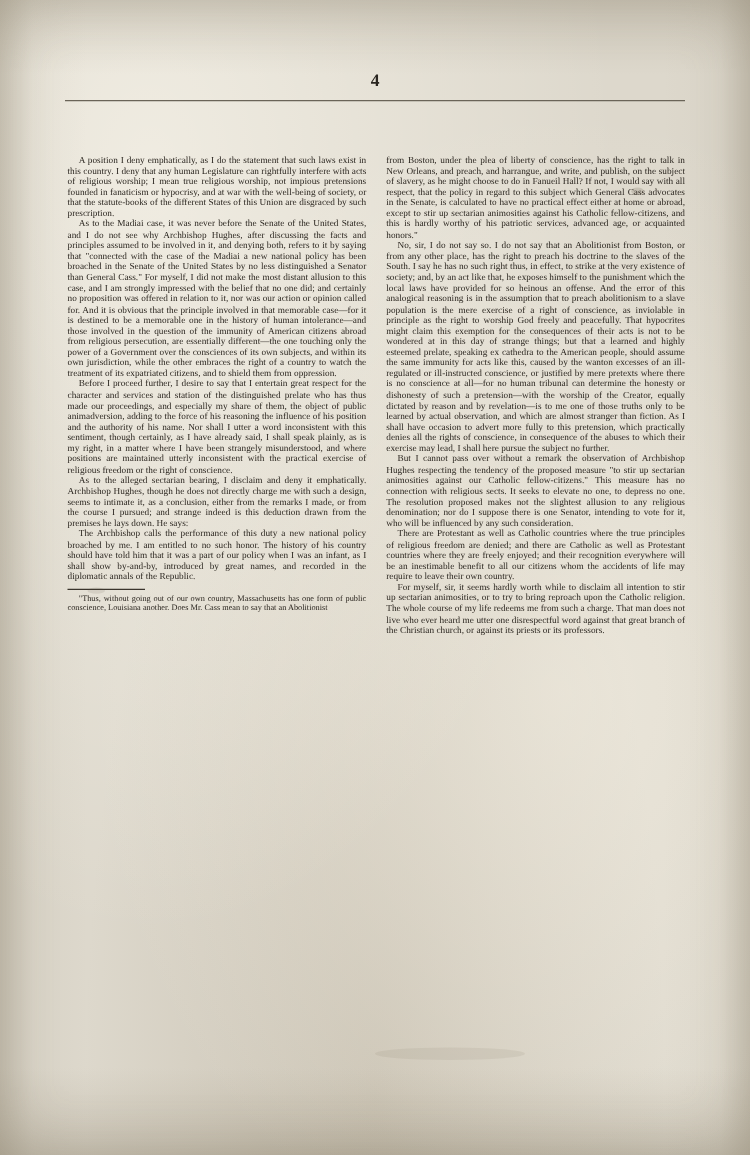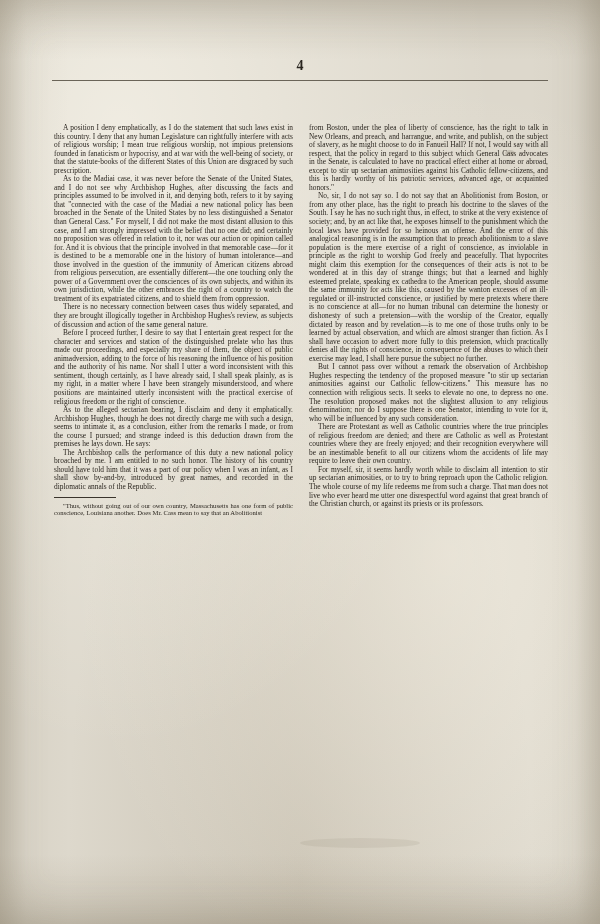--- a/index.html
+++ b/index.html
@@ -113,21 +113,20 @@
   <div class="paper-tint"></div>
 
   <div class="page-number">4</div>
   <div class="rule"></div>
 
   <div class="columns">
 
     <div class="col">
       <p>A position I deny emphatically, as I do the statement that such laws exist in this country. I deny that any human Legislature can rightfully interfere with acts of religious worship; I mean true religious worship, not impious pretensions founded in fanaticism or hypocrisy, and at war with the well-being of society, or that the statute-books of the different States of this Union are disgraced by such prescription.</p>
       <p>As to the Madiai case, it was never before the Senate of the United States, and I do not see why Archbishop Hughes, after discussing the facts and principles assumed to be involved in it, and denying both, refers to it by saying that "connected with the case of the Madiai a new national policy has been broached in the Senate of the United States by no less distinguished a Senator than General Cass." For myself, I did not make the most distant allusion to this case, and I am strongly impressed with the belief that no one did; and certainly no proposition was offered in relation to it, nor was our action or opinion called for. And it is obvious that the principle involved in that memorable case—for it is destined to be a memorable one in the history of human intolerance—and those involved in the question of the immunity of American citizens abroad from religious persecution, are essentially different—the one touching only the power of a Government over the consciences of its own subjects, and within its own jurisdiction, while the other embraces the right of a country to watch the treatment of its expatriated citizens, and to shield them from oppression.</p>
-      <p>There is no necessary connection between cases thus widely separated, and they are brought illogically together in Archbishop Hughes's review, as subjects of discussion and action of the same general nature.</p>
       <p>Before I proceed further, I desire to say that I entertain great respect for the character and services and station of the distinguished prelate who has thus made our proceedings, and especially my share of them, the object of public animadversion, adding to the force of his reasoning the influence of his position and the authority of his name. Nor shall I utter a word inconsistent with this sentiment, though certainly, as I have already said, I shall speak plainly, as is my right, in a matter where I have been strangely misunderstood, and where positions are maintained utterly inconsistent with the practical exercise of religious freedom or the right of conscience.</p>
       <p>As to the alleged sectarian bearing, I disclaim and deny it emphatically. Archbishop Hughes, though he does not directly charge me with such a design, seems to intimate it, as a conclusion, either from the remarks I made, or from the course I pursued; and strange indeed is this deduction drawn from the premises he lays down. He says:</p>
       <p>The Archbishop calls the performance of this duty a new national policy broached by me. I am entitled to no such honor. The history of his country should have told him that it was a part of our policy when I was an infant, as I shall show by-and-by, introduced by great names, and recorded in the diplomatic annals of the Republic.</p>
       <div class="fn-rule"></div>
       <p class="footnote">"Thus, without going out of our own country, Massachusetts has one form of public conscience, Louisiana another. Does Mr. Cass mean to say that an Abolitionist</p>
     </div>
 
     <div class="col">
       <p class="noindent">from Boston, under the plea of liberty of conscience, has the right to talk in New Orleans, and preach, and harrangue, and write, and publish, on the subject of slavery, as he might choose to do in Fanueil Hall? If not, I would say with all respect, that the policy in regard to this subject which General Cass advocates in the Senate, is calculated to have no practical effect either at home or abroad, except to stir up sectarian animosities against his Catholic fellow-citizens, and this is hardly worthy of his patriotic services, advanced age, or acquainted honors."</p>
       <p>No, sir, I do not say so. I do not say that an Abolitionist from Boston, or from any other place, has the right to preach his doctrine to the slaves of the South. I say he has no such right thus, in effect, to strike at the very existence of society; and, by an act like that, he exposes himself to the punishment which the local laws have provided for so heinous an offense. And the error of this analogical reasoning is in the assumption that to preach abolitionism to a slave population is the mere exercise of a right of conscience, as inviolable in principle as the right to worship God freely and peacefully. That hypocrites might claim this exemption for the consequences of their acts is not to be wondered at in this day of strange things; but that a learned and highly esteemed prelate, speaking ex cathedra to the American people, should assume the same immunity for acts like this, caused by the wanton excesses of an ill-regulated or ill-instructed conscience, or justified by mere pretexts where there is no conscience at all—for no human tribunal can determine the honesty or dishonesty of such a pretension—with the worship of the Creator, equally dictated by reason and by revelation—is to me one of those truths only to be learned by actual observation, and which are almost stranger than fiction. As I shall have occasion to advert more fully to this pretension, which practically denies all the rights of conscience, in consequence of the abuses to which their exercise may lead, I shall here pursue the subject no further.</p>

